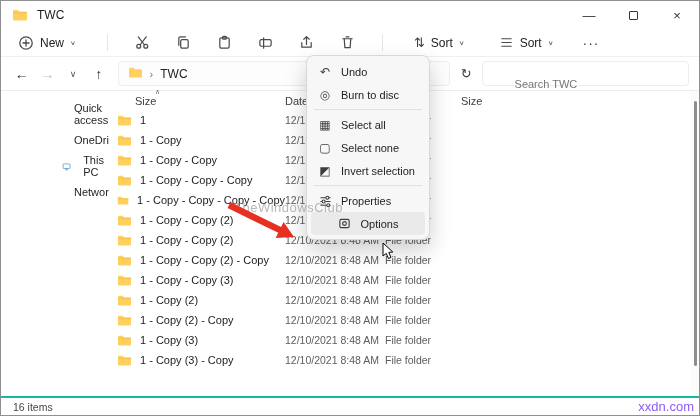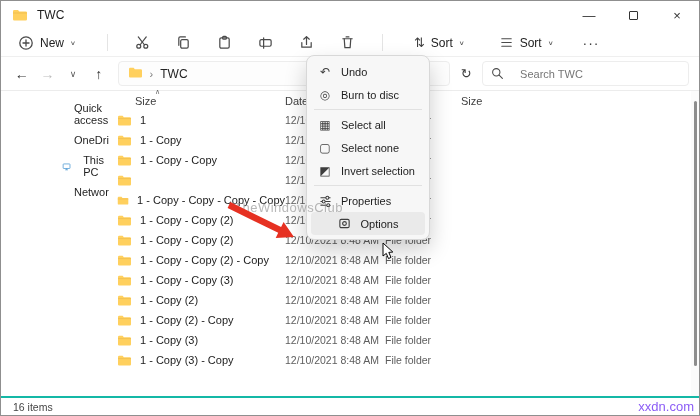--- a/index.html
+++ b/index.html
@@ -26,21 +26,21 @@
   .more-dots { font-size:14px; letter-spacing:1px; color:#3f3f3f; }
   svg.stroke-ic { stroke:#4a4a4a; fill:none; stroke-width:1.3; stroke-linecap:round; stroke-linejoin:round; }
   
   .addressbar { position:absolute; top:56px; left:0; right:0; height:34px; display:flex; align-items:center; padding:0 10px; gap:4px; border-bottom:1px solid #ececec; background:#fff; }
   .nav-ic { width:22px; text-align:center; font-size:14px; color:#2f2f2f; }
   .nav-ic.small { font-size:9px; color:#555; }
   .nav-ic.disabled { color:#bdbdbd; }
   .addr-box { display:flex; align-items:center; gap:7px; height:25px; width:338px; margin-left:4px; border:1px solid #ededed; background:#fdfdfd; border-radius:4px; padding:0 9px; font-size:12px; color:#222; }
   .addr-chev { color:#7a7a7a; font-size:11px; }
   .refresh-btn { width:24px; text-align:center; font-size:13px; color:#3c3c3c; }
-  .search-box { margin-left:auto; width:210px; height:25px; border:1px solid #ededed; background:#fff; border-radius:4px; display:flex; align-items:center; gap:16px; padding:0 8px; }
+  .search-box { margin-left:auto; width:210px; height:25px; border:1px solid #ededed; background:#fff; border-radius:4px; display:flex; align-items:center; gap:16px; padding:0 8px;flex-direction:column; }
   .search-box input { border:none; outline:none; flex:1; font-size:11px; font-family:"Liberation Sans", sans-serif; color:#333; background:transparent; }
   .search-box input::placeholder { color:#767676; }
   
   .sidebar { position:absolute; top:90px; left:0; width:106px; bottom:19px; padding-top:10px; background:#fff; }
   .side-item { display:flex; align-items:center; gap:12px; height:26px; padding-left:15px; font-size:11px; color:#1f1f1f; border-radius:4px;margin-left:46px; }
   
   .filearea { position:absolute; top:90px; left:108px; right:8px; bottom:19px; background:#fff; }
   .col-headers { position:relative; display:flex; height:19px; align-items:flex-end; font-size:11px; color:#404040; padding-bottom:3px; }
   .sortmark { position:absolute; top:-3px; left:46px; font-size:7px; color:#666; }
   .ch-name { width:176px; padding-left:26px; }
@@ -261,20 +261,21 @@
           <span class="fr-date">12/10/2021 8:48 AM</span>
           <span class="fr-type">File folder</span>
           <span class="fr-size"></span>
         </div>
         <div class="file-row">
           <span class="fr-name">
             <svg width="15" height="13" viewBox="0 0 16 14">
               <path d="M1 3.2Q1 2 2.2 2h3.8l1.3 1.6h6.5Q15 3.6 15 4.8v6.4q0 1.2-1.2 1.2H2.2Q1 12.4 1 11.2Z" fill="#ffd05e"></path>
               <path d="M1 5h14" stroke="#eebb4d" stroke-width="0.8"></path>
             </svg>
+            <span class="nm">1 - Copy - Copy - Copy</span>
           </span>
           <span class="fr-date">12/10/2021 8:48 AM</span>
           <span class="fr-type">File folder</span>
           <span class="fr-size"></span>
         </div>
         <div class="file-row">
           <span class="fr-name">
             <svg width="15" height="13" viewBox="0 0 16 14">
               <path d="M1 3.2Q1 2 2.2 2h3.8l1.3 1.6h6.5Q15 3.6 15 4.8v6.4q0 1.2-1.2 1.2H2.2Q1 12.4 1 11.2Z" fill="#ffd05e"></path>
               <path d="M1 5h14" stroke="#eebb4d" stroke-width="0.8"></path>

